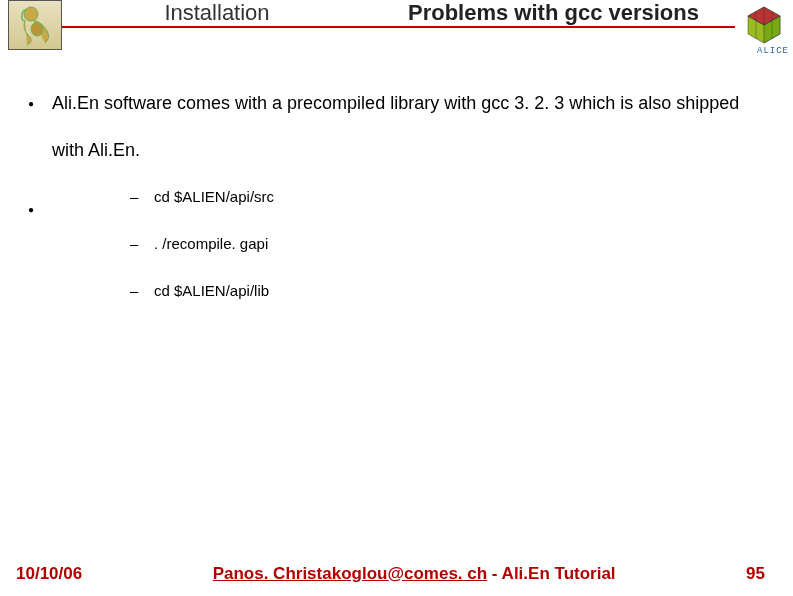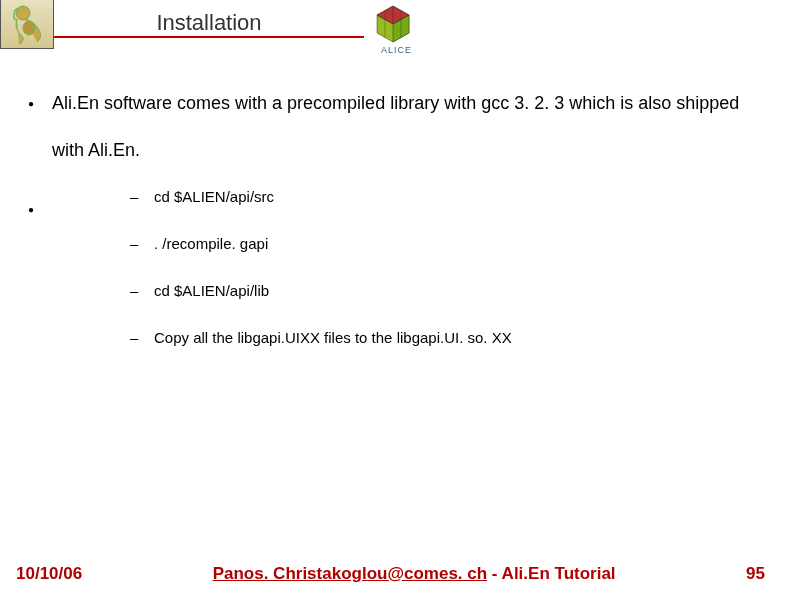--- a/index.html
+++ b/index.html
@@ -6,22 +6,23 @@
   body {
     width: 793px;
     height: 596px;
     font-family: "Comic Sans MS", cursive, sans-serif;
     background: #ffffff;
     position: relative;
     overflow: hidden;
   }
   .header {
     display: flex;
-    align-items: center;
+    align-items: flex-start;
     height: 48px;
+    margin-left: 8px;
   }
   .header-left-box {
     width: 54px;
     height: 50px;
     border: 1px solid #555;
     background: linear-gradient(to bottom, #e8e0c0, #d4c890);
     display: flex;
     align-items: center;
     justify-content: center;
     position: relative;
@@ -58,25 +59,25 @@
     justify-content: center;
     position: relative;
   }
   .alice-icon {
     width: 48px;
     height: 44px;
   }
   .alice-label {
     position: absolute;
     bottom: -6px;
-    right: 10px;
+    right: 4px;
     font-size: 9px;
     color: #369;
     letter-spacing: 1px;
-    font-family: Liberation Sans, sans-serif;
+    font-family: Liberation Mono, monospace;
   }
   .content {
     padding: 32px 22px 0 24px;
   }
   ul.main-list {
     list-style: none;
   }
   ul.main-list > li {
     position: relative;
     padding-left: 28px;
@@ -149,20 +150,21 @@
   <div class="header-left-box">
     <svg class="greek-icon" viewBox="0 0 44 44">
       <circle cx="18" cy="11" r="7" fill="#c9a84a" stroke="#7a5" stroke-width="1"></circle>
       <path d="M 14 8 Q 10 5 9 12 Q 8 18 12 18" fill="none" stroke="#6b5" stroke-width="1.5"></path>
       <path d="M 12 17 Q 9 26 15 32 Q 22 38 14 42" fill="#c9a84a" stroke="#7a5" stroke-width="1"></path>
       <path d="M 20 17 Q 30 20 34 28 Q 38 35 32 40" fill="#c9a84a" stroke="#7a5" stroke-width="1"></path>
       <ellipse cx="24" cy="26" rx="6" ry="7" fill="#b8953a" stroke="#6b5" stroke-width="1"></ellipse>
     </svg>
   </div>
   <div class="header-title-left">Installation</div>
+  <div class="header-title-right">Problems with gcc versions</div>
   <div class="header-right-box">
     <svg class="alice-icon" viewBox="0 0 48 44">
       <polygon points="24,4 40,13 40,31 24,40 8,31 8,13" fill="#9b2" stroke="#333" stroke-width="0.5"></polygon>
       <polygon points="24,4 40,13 24,22 8,13" fill="#b33" stroke="#333" stroke-width="0.5"></polygon>
       <polygon points="24,22 40,13 40,31 24,40" fill="#7a1" stroke="#333" stroke-width="0.5"></polygon>
       <line x1="24" y1="4" x2="24" y2="22" stroke="#333" stroke-width="0.5"></line>
       <line x1="8" y1="13" x2="24" y2="22" stroke="#333" stroke-width="0.5"></line>
       <line x1="40" y1="13" x2="24" y2="22" stroke="#333" stroke-width="0.5"></line>
       <line x1="16" y1="8" x2="16" y2="36" stroke="#333" stroke-width="0.4"></line>
       <line x1="32" y1="8" x2="32" y2="36" stroke="#333" stroke-width="0.4"></line>
@@ -172,21 +174,20 @@
 </div>
 
 <div class="content">
   <ul class="main-list">
     <li>Ali.En software comes with a precompiled library with gcc 3. 2. 3 which is also shipped with Ali.En.</li>
     <li>
       <ul class="sub-list">
         <li>cd $ALIEN/api/src</li>
         <li>. /recompile. gapi</li>
         <li>cd $ALIEN/api/lib</li>
-        <li>Copy all the libgapi.UIXX files to the libgapi.UI. so. XX</li>
       </ul>
     </li>
   </ul>
 </div>
 
 <div class="footer">
   <span class="footer-date">10/10/06</span>
   <span class="footer-center">
     <span class="footer-email">Panos. Christakoglou@comes. ch</span><span> - Ali.En Tutorial</span>
   </span>

